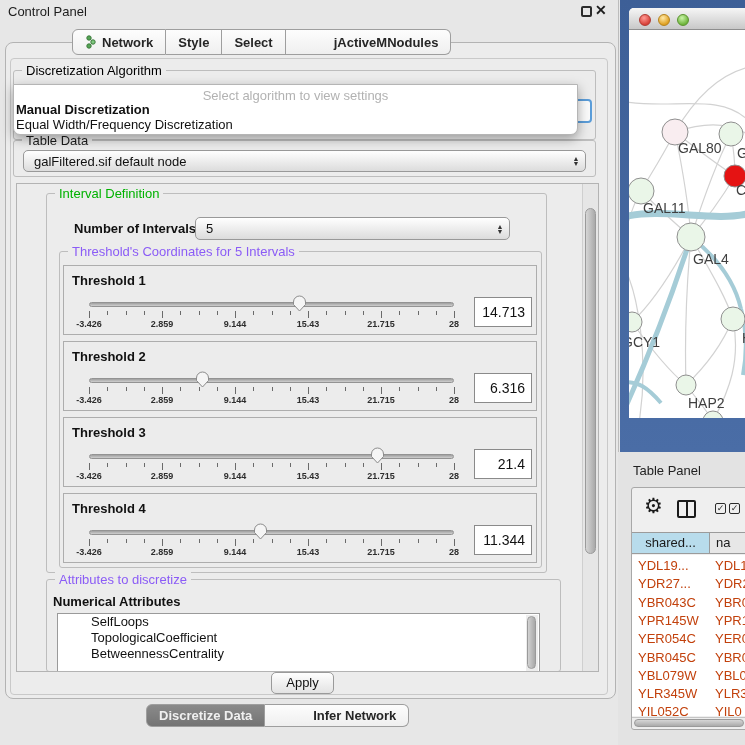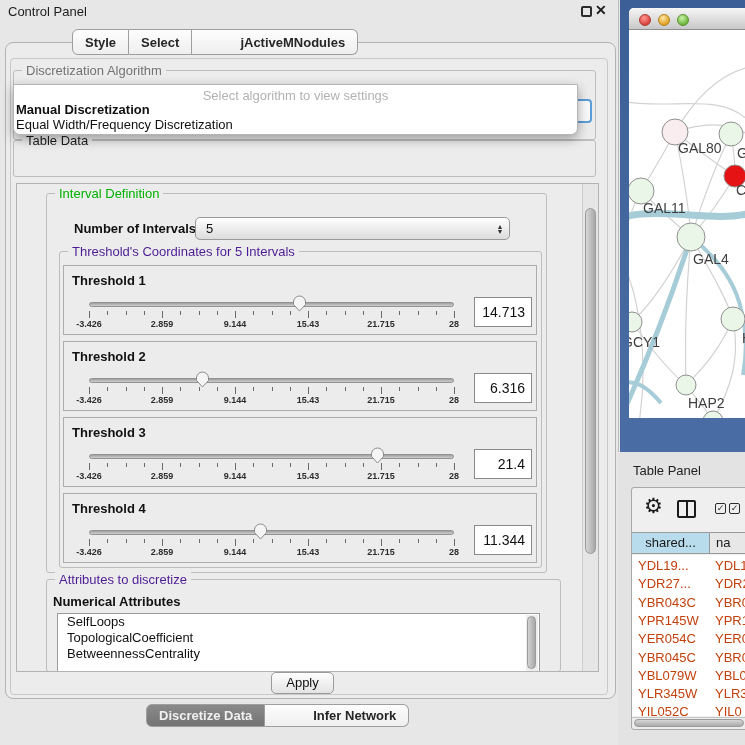--- a/index.html
+++ b/index.html
@@ -25,21 +25,21 @@
   .tab:last-child { border-radius:0 6px 6px 0;padding-left:48px; }
   .tab.selected { background:linear-gradient(#8a8a8a,#747474); color:#f0f0f0; }
   .net-icon svg { display:block; }
 
   .bottom-tabbar { position:absolute; left:146px; top:704px; height:23px; display:flex; z-index:5; }
   .bottom-tabbar .tab { font-size:13px; }
 
   
   .group { position:absolute; border:1px solid #bdbdbd; border-radius:3px; }
   .group-label { position:absolute; top:-8px; left:8px; background:#ececec; padding:0 4px; font-size:13px; white-space:nowrap; }
-  .lbl-gray { color:#737373; } .lbl-black { color:#1d1d1d; } .lbl-green { color:#00b200; } .lbl-blue { color:#4c1d95; }
+  .lbl-gray { color:#000000; } .lbl-black { color:#1d1d1d; } .lbl-green { color:#00b200; } .lbl-blue { color:#8b5cf6; }
 
   
   .combo { position:absolute; background:linear-gradient(#ffffff,#dcdcdc); border:1px solid #999; border-radius:5px;
            font-size:13px; color:#111; display:flex; align-items:center; }
   .combo .val { padding-left:10px; flex:1; overflow:hidden; white-space:nowrap; }
   .combo .arrows { width:16px; display:flex; flex-direction:column; align-items:center; line-height:5px; font-size:7px; color:#333; padding-right:2px; }
 
   
   .algo-popup { position:absolute; left:13px; top:84px; width:565px; height:51px; background:#ffffff; border:1px solid #b5b5b5;
                 border-radius:0 0 7px 7px; box-shadow:0 4px 12px rgba(0,0,0,0.35); z-index:40; overflow:hidden; }
@@ -60,21 +60,21 @@
   .slider-track { position:absolute; left:25px; top:36px; width:365px; height:5px; border-radius:3px;
                   background:linear-gradient(#9f9f9f,#cfcfcf); border:1px solid #939393; }
   .slider-thumb { position:absolute; top:29px; width:15px; height:17px; }
   .tickmark { position:absolute; top:45px; width:1px; background:#6a6a6a; }
   .ticklabel { position:absolute; top:53px; width:60px; text-align:center; font-size:9px; font-weight:bold; color:#2e2e2e; }
   .value-box { position:absolute; left:410px; top:31px; width:58px; height:30px; background:#ffffff; border:1px solid #8a8a8a;
                font-size:14px; color:#111; text-align:right; line-height:28px; padding-right:6px; }
 
   
   .attr-sublabel { position:absolute; left:6px; top:14px; font-size:13px; font-weight:bold; color:#111; }
-  .listbox { position:absolute; left:10px; top:33px; width:483px; height:59px; background:#ffffff; border:1px solid #9a9a9a; overflow:hidden; }
+  .listbox { position:absolute; left:10px; top:33px; width:483px; height:59px; background:#ffffff; border:1px solid #9a9a9a; overflow:hidden;padding-left:24px; }
   .list-item { padding:1px 0 1px 9px; font-size:13px; color:#111; line-height:14px; }
   .list-vscroll { position:absolute; right:1px; top:1px; width:12px; height:56px; background:#ededed; }
   .list-vthumb { position:absolute; left:1px; top:1px; width:9px; height:53px; border-radius:5px;
                  background:linear-gradient(90deg,#d2d2d2,#a8a8a8); border:1px solid #9a9a9a; }
 
   .apply-btn { position:absolute; left:271px; top:672px; width:63px; height:22px; background:linear-gradient(#fefefe,#e3e3e3);
                border:1px solid #9a9a9a; border-radius:5px; font-size:13px; color:#111; text-align:center; line-height:20px; z-index:6; }
 
   
   .right-side { position:absolute; left:620px; top:0; width:125px; height:745px; }
@@ -118,20 +118,32 @@
       <span class="cp-title">Control Panel</span>
       <span class="win-restore"></span>
       <span class="win-close">✕</span>
     </div>
 
     <div class="main-panel"></div>
     <div class="inner-panel"></div>
 
     <div class="tabbar" id="top-tabs">
         <div class="tab">
+          <span class="net-icon">
+            <svg width="12" height="14">
+              <line x1="4" y1="3" x2="8" y2="7" stroke="#8a8a8a"></line>
+              <line x1="4" y1="11" x2="8" y2="7" stroke="#8a8a8a"></line>
+              <circle cx="4" cy="3" r="2.2" fill="#55a555" stroke="#3c7a3c"></circle>
+              <circle cx="4" cy="11" r="2.2" fill="#55a555" stroke="#3c7a3c"></circle>
+              <circle cx="8" cy="7" r="2.2" fill="#7ec87e" stroke="#3c7a3c"></circle>
+            </svg>
+          </span>
+          <span>Network</span>
+        </div>
+        <div class="tab">
           <span>Style</span>
         </div>
         <div class="tab">
           <span>Select</span>
         </div>
         <div class="tab">
           <span>jActiveMNodules</span>
         </div>
       </div>
 
@@ -141,20 +153,27 @@
     <div class="focus-frag"></div>
 
     <div class="algo-popup">
       <div class="popup-placeholder">Select algorithm to view settings</div>
       <div class="popup-item selected" style="top:17px;">Manual Discretization</div>
       <div class="popup-item" style="top:32px;">Equal Width/Frequency Discretization</div>
     </div>
 
     <div class="group" style="left:13px; top:140px; width:583px; height:37px;">
       <span class="group-label lbl-black">Table Data</span>
+      <div class="combo" style="left:9px; top:9px; width:563px; height:22px;">
+        <span class="val">galFiltered.sif default node</span>
+        <span class="arrows">
+            <span>▲</span>
+            <span>▼</span>
+          </span>
+      </div>
     </div>
 
     <div class="viewport">
 
       <div class="group" style="left:29px; top:9px; width:501px; height:380px;">
         <span class="group-label lbl-green">Interval Definition</span>
 
         <span style="position:absolute; left:27px; top:27px; font-size:13px; font-weight:bold; color:#111;">Number of Intervals</span>
         <div class="combo" style="left:148px; top:23px; width:315px; height:23px;">
           <span class="val">5</span>

